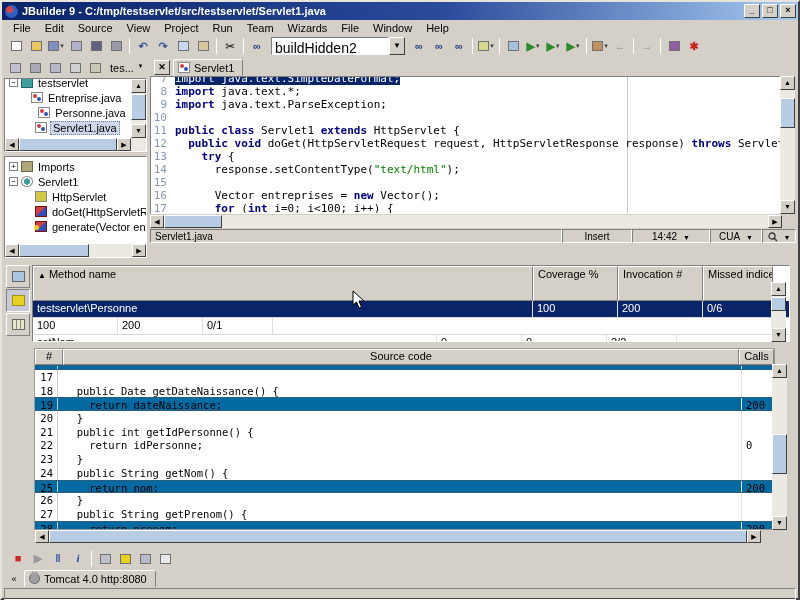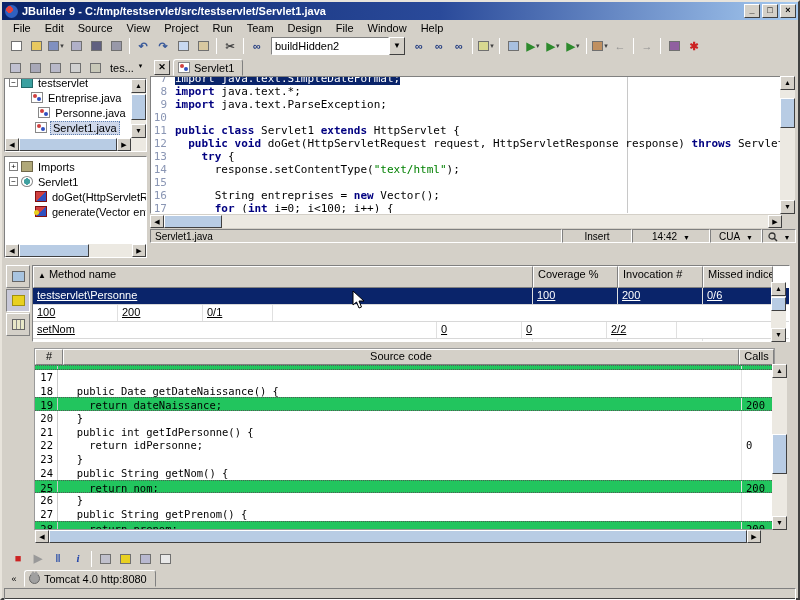--- a/index.html
+++ b/index.html
@@ -27,21 +27,21 @@
   
   .toolbar { position:absolute; top:33px; left:0; right:0; height:22px; display:flex; align-items:center; padding-left:4px; }
   .tbtn { width:20px; height:18px; display:flex; align-items:center; justify-content:center;
     border:1px solid transparent; position:relative; flex:0 0 auto; }
   .tico-box { width:11px; height:10px; border:1px solid #707070; }
   .tico-g { font-size:11px; line-height:11px; font-weight:bold; }
   .tsep { width:1px; height:16px; background:#808080; border-right:1px solid #fff; margin:0 3px; flex:0 0 auto; }
   .tdd { font-size:7px; color:#404040; margin-left:1px; }
   .combo { display:flex; align-items:center; height:18px; margin:0 4px; }
   .combo .cfield { width:118px; height:18px; background:#fff; border:1px solid; border-color:#808080 #fff #fff #808080;
-    padding:2px 3px; font-size:11px; }
+    padding:2px 3px; font-size:14px; }
   .combo .cbtn { width:16px; height:18px; background:#d4d0c8; border:1px solid; border-color:#fff #404040 #404040 #fff;
     font-size:8px; text-align:center; line-height:16px; }
 
   
   .left-panel { position:absolute; top:56px; left:2px; width:143px; height:200px; }
   .ptoolbar { position:absolute; top:0; left:0; right:0; height:20px; display:flex; align-items:center; gap:2px; padding-left:2px; }
   .pbtn { width:18px; height:16px; display:flex; align-items:center; justify-content:center; }
   .psel { display:flex; align-items:flex-start; margin-left:4px; font-size:11px; }
   .psel .pseldd { font-size:7px; margin-left:5px; }
 
@@ -114,41 +114,41 @@
   .cbtn { width:24px; height:23px; background:#d4d0c8; border:1px solid; border-color:#fff #808080 #808080 #fff;
     display:flex; align-items:center; justify-content:center; margin-bottom:1px; }
   .cbtn.active { border-color:#808080 #fff #fff #808080; background:#c8c8d8; }
   .cic { width:13px; height:11px; border:1px solid #666; }
   .cic-monitor { background:#a8c4e0; }
   .cic-broom { background:#e8d020; border-color:#a09010; }
   .cic-grid { background:repeating-linear-gradient(90deg,#e8e8c8 0 3px,#888 3px 4px); }
 
   .cov-table { position:absolute; top:263px; left:30px; width:758px; height:77px; background:#fff;
     border:1px solid; border-color:#808080 #fff #fff #808080; overflow:hidden; }
-  .cov-head { display:flex; height:22px; }
+  .cov-head { display:flex; height:35px; }
   .cov-hcell { background:#d4d0c8; border:1px solid; border-color:#fff #808080 #808080 #fff; font-size:11px;
     padding:1px 4px; overflow:hidden; white-space:nowrap; }
   .sort-ind { font-size:8px; margin-right:3px; }
   .cov-row { display:flex; height:17px; border-bottom:1px solid #d8d8d8; font-size:11px; }
-  .cov-cell { padding:1px 4px; border-right:1px solid #e0e0e0; overflow:hidden; white-space:nowrap;text-decoration:underline; }
+  .cov-cell { padding:1px 4px; border-right:1px solid #e0e0e0; overflow:hidden; white-space:nowrap; }
   .cov-row.selected { background:#0a246a; color:#fff; }
   .cov-row.partial { height:6px; overflow:hidden; }
   .cov-vscroll { position:absolute; top:280px; right:12px; width:15px; height:60px; background:#ece9e2; }
 
   
   .src-table { position:absolute; top:346px; left:32px; width:741px; height:182px; background:#fff;
     border:1px solid #999; overflow:hidden; }
   .src-head { display:flex; height:16px; }
   .src-hcell { background:#d4d0c8; border:1px solid; border-color:#fff #808080 #808080 #fff; font-size:11px;
     text-align:center; padding:0 4px; overflow:hidden; white-space:nowrap; }
   .src-row { display:flex; height:13.7px; font-family:"DejaVu Sans Mono", monospace; font-size:10.5px; align-items:stretch; }
   .src-no { width:23px; text-align:right; padding:1px 4px 0 0; border-right:1px solid #ccc; flex:0 0 auto; }
   .src-code { flex:1; padding:1px 0 0 6px; white-space:pre; overflow:hidden; border-right:1px solid #e4e4e4; }
   .src-calls { width:32px; padding:1px 2px 0 4px; flex:0 0 auto; }
-  .src-row.hl { background:#22c55e; border-top:1px dotted #555; border-bottom:1px dotted #555; }
+  .src-row.hl { background:#0369a1; border-top:1px dotted #555; border-bottom:1px dotted #555; }
   .src-row.partial { height:5px; overflow:hidden; }
   .src-vscroll { position:absolute; top:362px; right:11px; width:15px; height:166px; background:#ece9e2; }
   .src-hscroll { position:absolute; top:528px; left:33px; width:726px; }
 
   
   .bot-toolbar { position:absolute; top:546px; left:2px; right:2px; height:21px; display:flex; align-items:center; padding-left:4px; }
   .runtime-row { position:absolute; top:567px; left:2px; right:2px; height:18px; display:flex; align-items:flex-end; }
   .rt-collapse { width:16px; height:15px; display:flex; align-items:center; justify-content:center; font-size:9px; margin:0 2px 1px 2px; }
   .rt-tab { height:17px; background:#d4d0c8; border:1px solid; border-color:#fff #808080 #d4d0c8 #fff;
     border-radius:3px 3px 0 0; display:flex; align-items:center; padding:0 8px 0 4px; font-size:11px; gap:4px; }
@@ -176,21 +176,21 @@
   </div>
 
   <div class="menubar" id="menubar">
       <span class="menu-item">File</span>
       <span class="menu-item">Edit</span>
       <span class="menu-item">Source</span>
       <span class="menu-item">View</span>
       <span class="menu-item">Project</span>
       <span class="menu-item">Run</span>
       <span class="menu-item">Team</span>
-      <span class="menu-item">Design</span>
+      <span class="menu-item">Wizards</span>
       <span class="menu-item">File</span>
       <span class="menu-item">Window</span>
       <span class="menu-item">Help</span>
     </div>
 
   <div class="toolbar">
     <span id="tb-left" style="display:flex;align-items:center;">
         <span class="tbtn">
           <span class="tico-box" style="background: rgb(255, 255, 255);"></span>
         </span>
@@ -349,20 +349,25 @@
       <div id="stree" style="padding-top:2px;">
           <div class="trow" style="padding-left: 4px;">
             <span class="texp">+</span>
             <span class="ticon ic-imports"></span>
             <span class="tlabel">Imports</span>
           </div>
           <div class="trow" style="padding-left: 4px;">
             <span class="texp">−</span>
             <span class="ticon ic-class"></span>
             <span class="tlabel">Servlet1</span>
+          </div>
+          <div class="trow" style="padding-left: 18px;">
+            <span class="texp none"></span>
+            <span class="ticon ic-super"></span>
+            <span class="tlabel">HttpServlet</span>
           </div>
           <div class="trow" style="padding-left: 18px;">
             <span class="texp none"></span>
             <span class="ticon ic-method"></span>
             <span class="tlabel">doGet(HttpServletReque</span>
           </div>
           <div class="trow" style="padding-left: 18px;">
             <span class="texp none"></span>
             <span class="ticon ic-methodk"></span>
             <span class="tlabel">generate(Vector entrepr</span>
@@ -389,21 +394,21 @@
     <div class="ed-lines" id="edlines">
         <div class="edrow"><span class="edno">7</span><span class="selline"><span>import java.text.SimpleDateFormat;</span></span></div>
         <div class="edrow"><span class="edno">8</span><span><span class="kw">import</span><span> java.text.*;</span></span></div>
         <div class="edrow"><span class="edno">9</span><span><span class="kw">import</span><span> java.text.ParseException;</span></span></div>
         <div class="edrow"><span class="edno">10</span><span></span></div>
         <div class="edrow"><span class="edno">11</span><span><span class="kw">public class</span><span> Servlet1 </span><span class="kw">extends</span><span> HttpServlet {</span></span></div>
         <div class="edrow"><span class="edno">12</span><span><span>  </span><span class="kw">public void</span><span> doGet(HttpServletRequest request, HttpServletResponse response) </span><span class="kw">throws</span><span> ServletException, IOExcep</span></span></div>
         <div class="edrow"><span class="edno">13</span><span><span>    </span><span class="kw">try</span><span> {</span></span></div>
         <div class="edrow"><span class="edno">14</span><span><span>      response.setContentType(</span><span class="str">"text/html"</span><span>);</span></span></div>
         <div class="edrow"><span class="edno">15</span><span></span></div>
-        <div class="edrow"><span class="edno">16</span><span><span>      String entreprises = </span><span class="kw">new</span><span> Vector();</span></span></div>
+        <div class="edrow"><span class="edno">16</span><span><span>      Vector entreprises = </span><span class="kw">new</span><span> Vector();</span></span></div>
         <div class="edrow"><span class="edno">17</span><span><span>      </span><span class="kw">for</span><span> (</span><span class="kw">int</span><span> i=0; i&lt;100; i++) {</span></span></div>
       </div>
   </div>
   <div class="ed-vscroll">
     <span class="sb-btn" style="top:0;">▲</span>
     <span class="sb-thumb" style="top:22px;height:30px;"></span>
     <span class="sb-btn" style="bottom:0;">▼</span>
   </div>
   <div class="ed-hscroll hscroll">
     <span class="hsb-btn" style="left:0;">◀</span>

